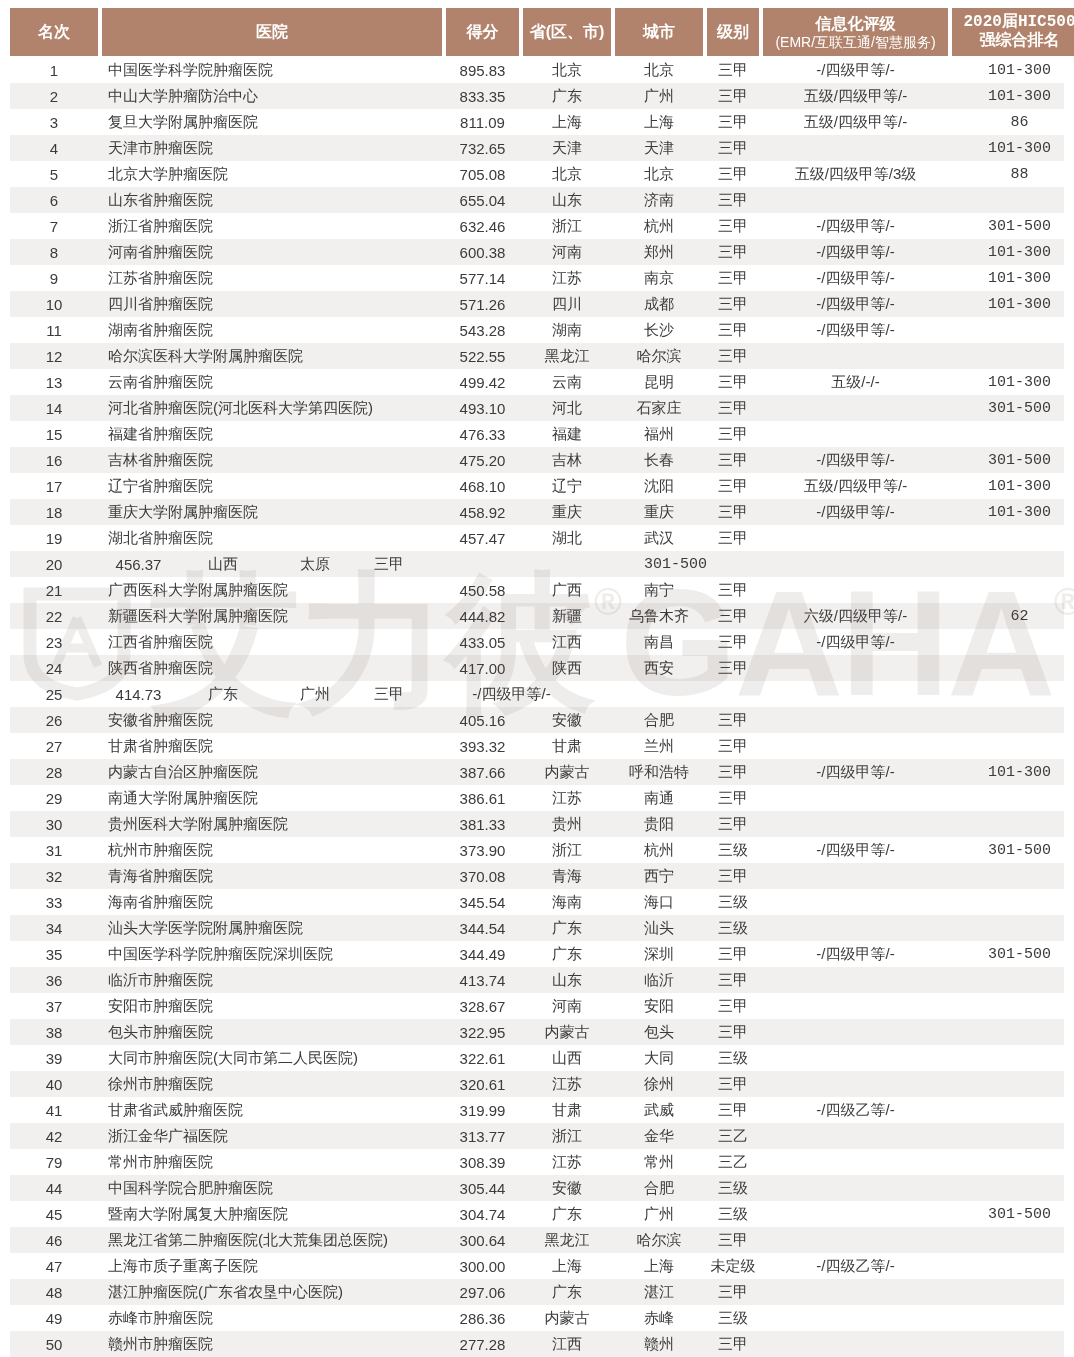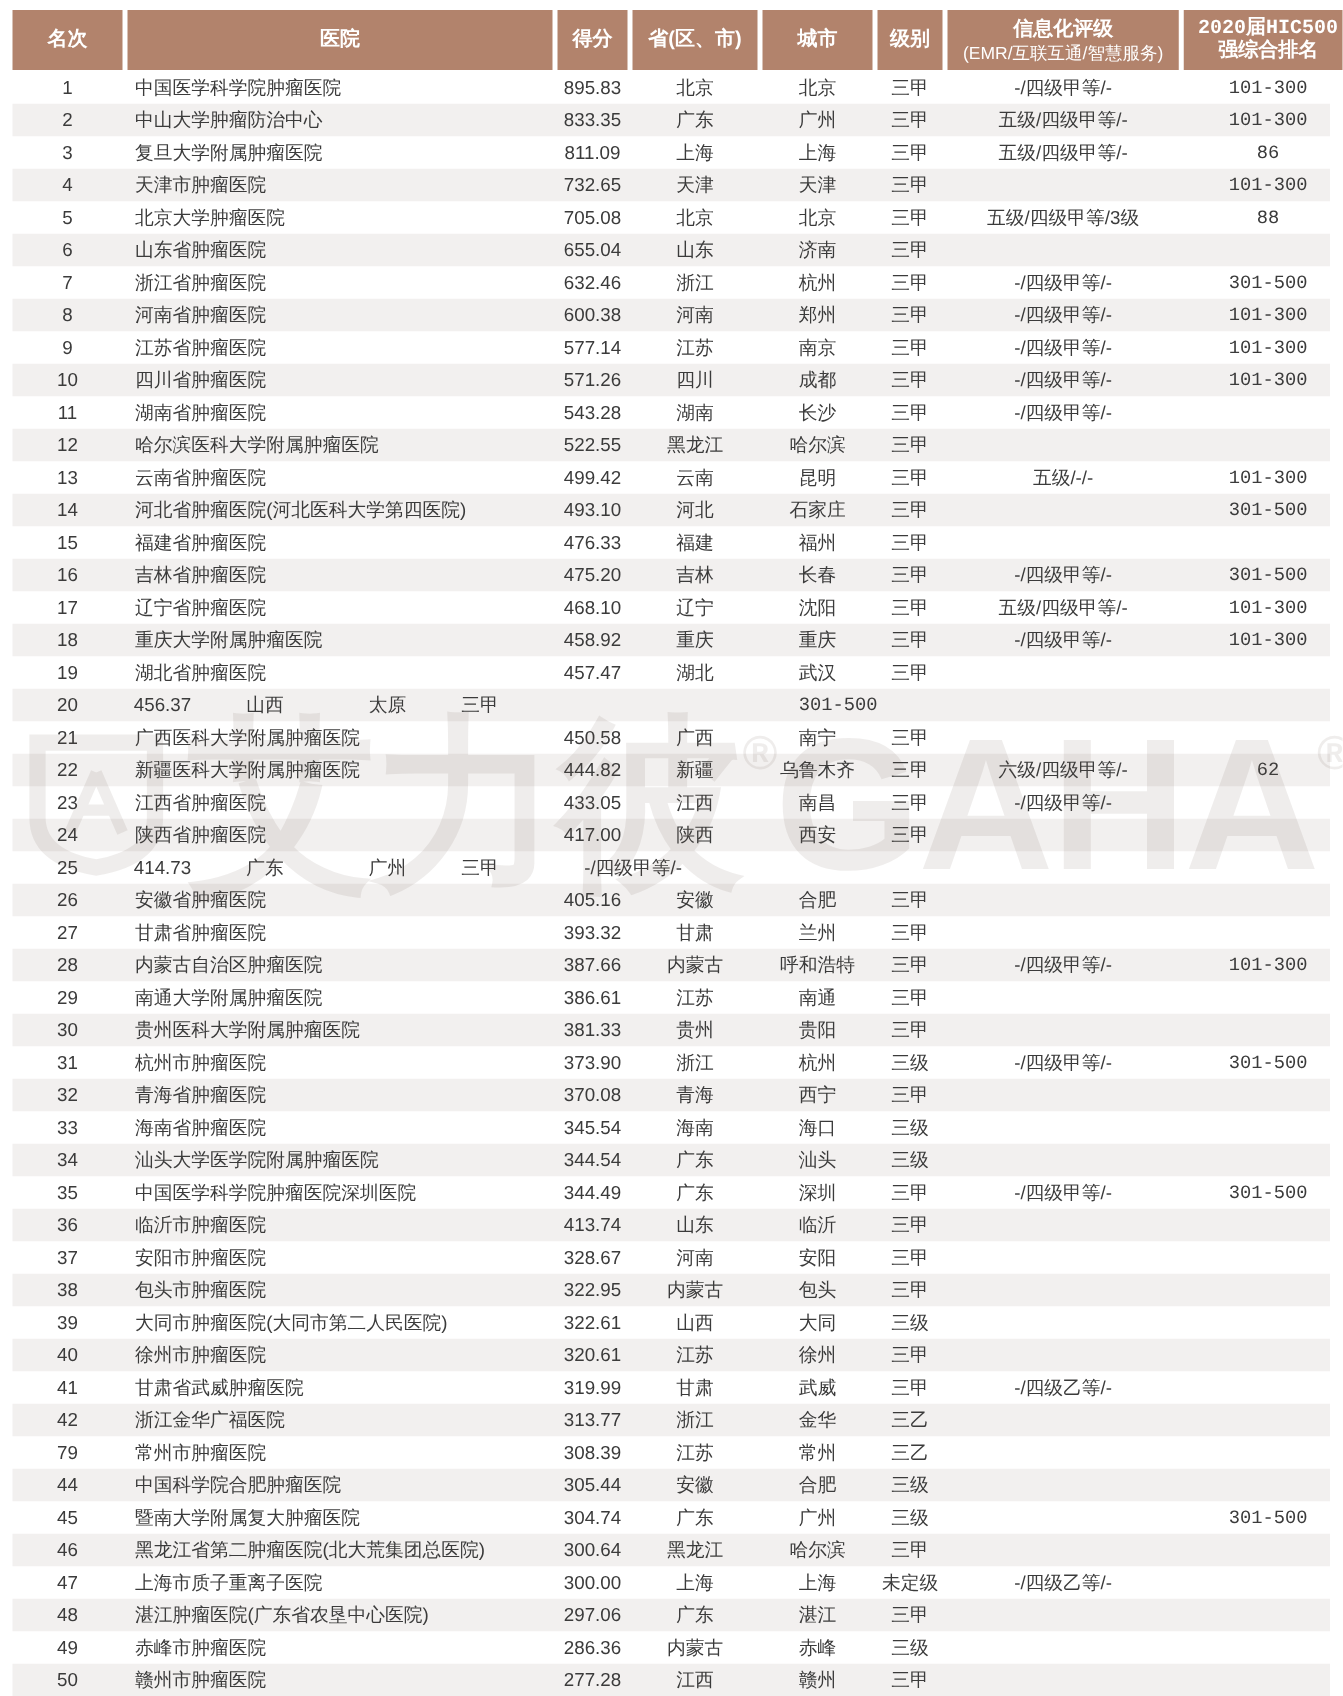--- a/index.html
+++ b/index.html
@@ -18,22 +18,22 @@
   .thead{display:flex;gap:4px;height:48px;}
   .th{
     background:var(--header-bg);color:#ffffff;
     display:flex;flex-direction:column;align-items:center;justify-content:center;
     font-weight:bold;font-size:16px;line-height:1.2;text-align:center;
     flex:0 0 auto;box-sizing:border-box;
   }
   .th .sub{font-size:14px;font-weight:normal;letter-spacing:0;margin-top:1px;text-align:right;}
   .c-rank{width:88px;}
   .c-hospital{width:340px;}
-  .c-score{width:56px;}
-  .c-province{width:100px;}
+  .c-score{width:73px;}
+  .c-province{width:88px;}
   .c-city{width:88px;}
   .c-level{width:52px;}
   .c-rating{width:185px;}
   .c-hic{width:135px;font-family:Liberation Mono, monospace;}
   .tbody{margin-top:1px;}
   .row{display:flex;gap:4px;height:26px;align-items:stretch;}
   .row.even{background:var(--row-even);}
   .cell{
     font-size:15px;color:var(--text);
     display:flex;align-items:center;justify-content:center;

